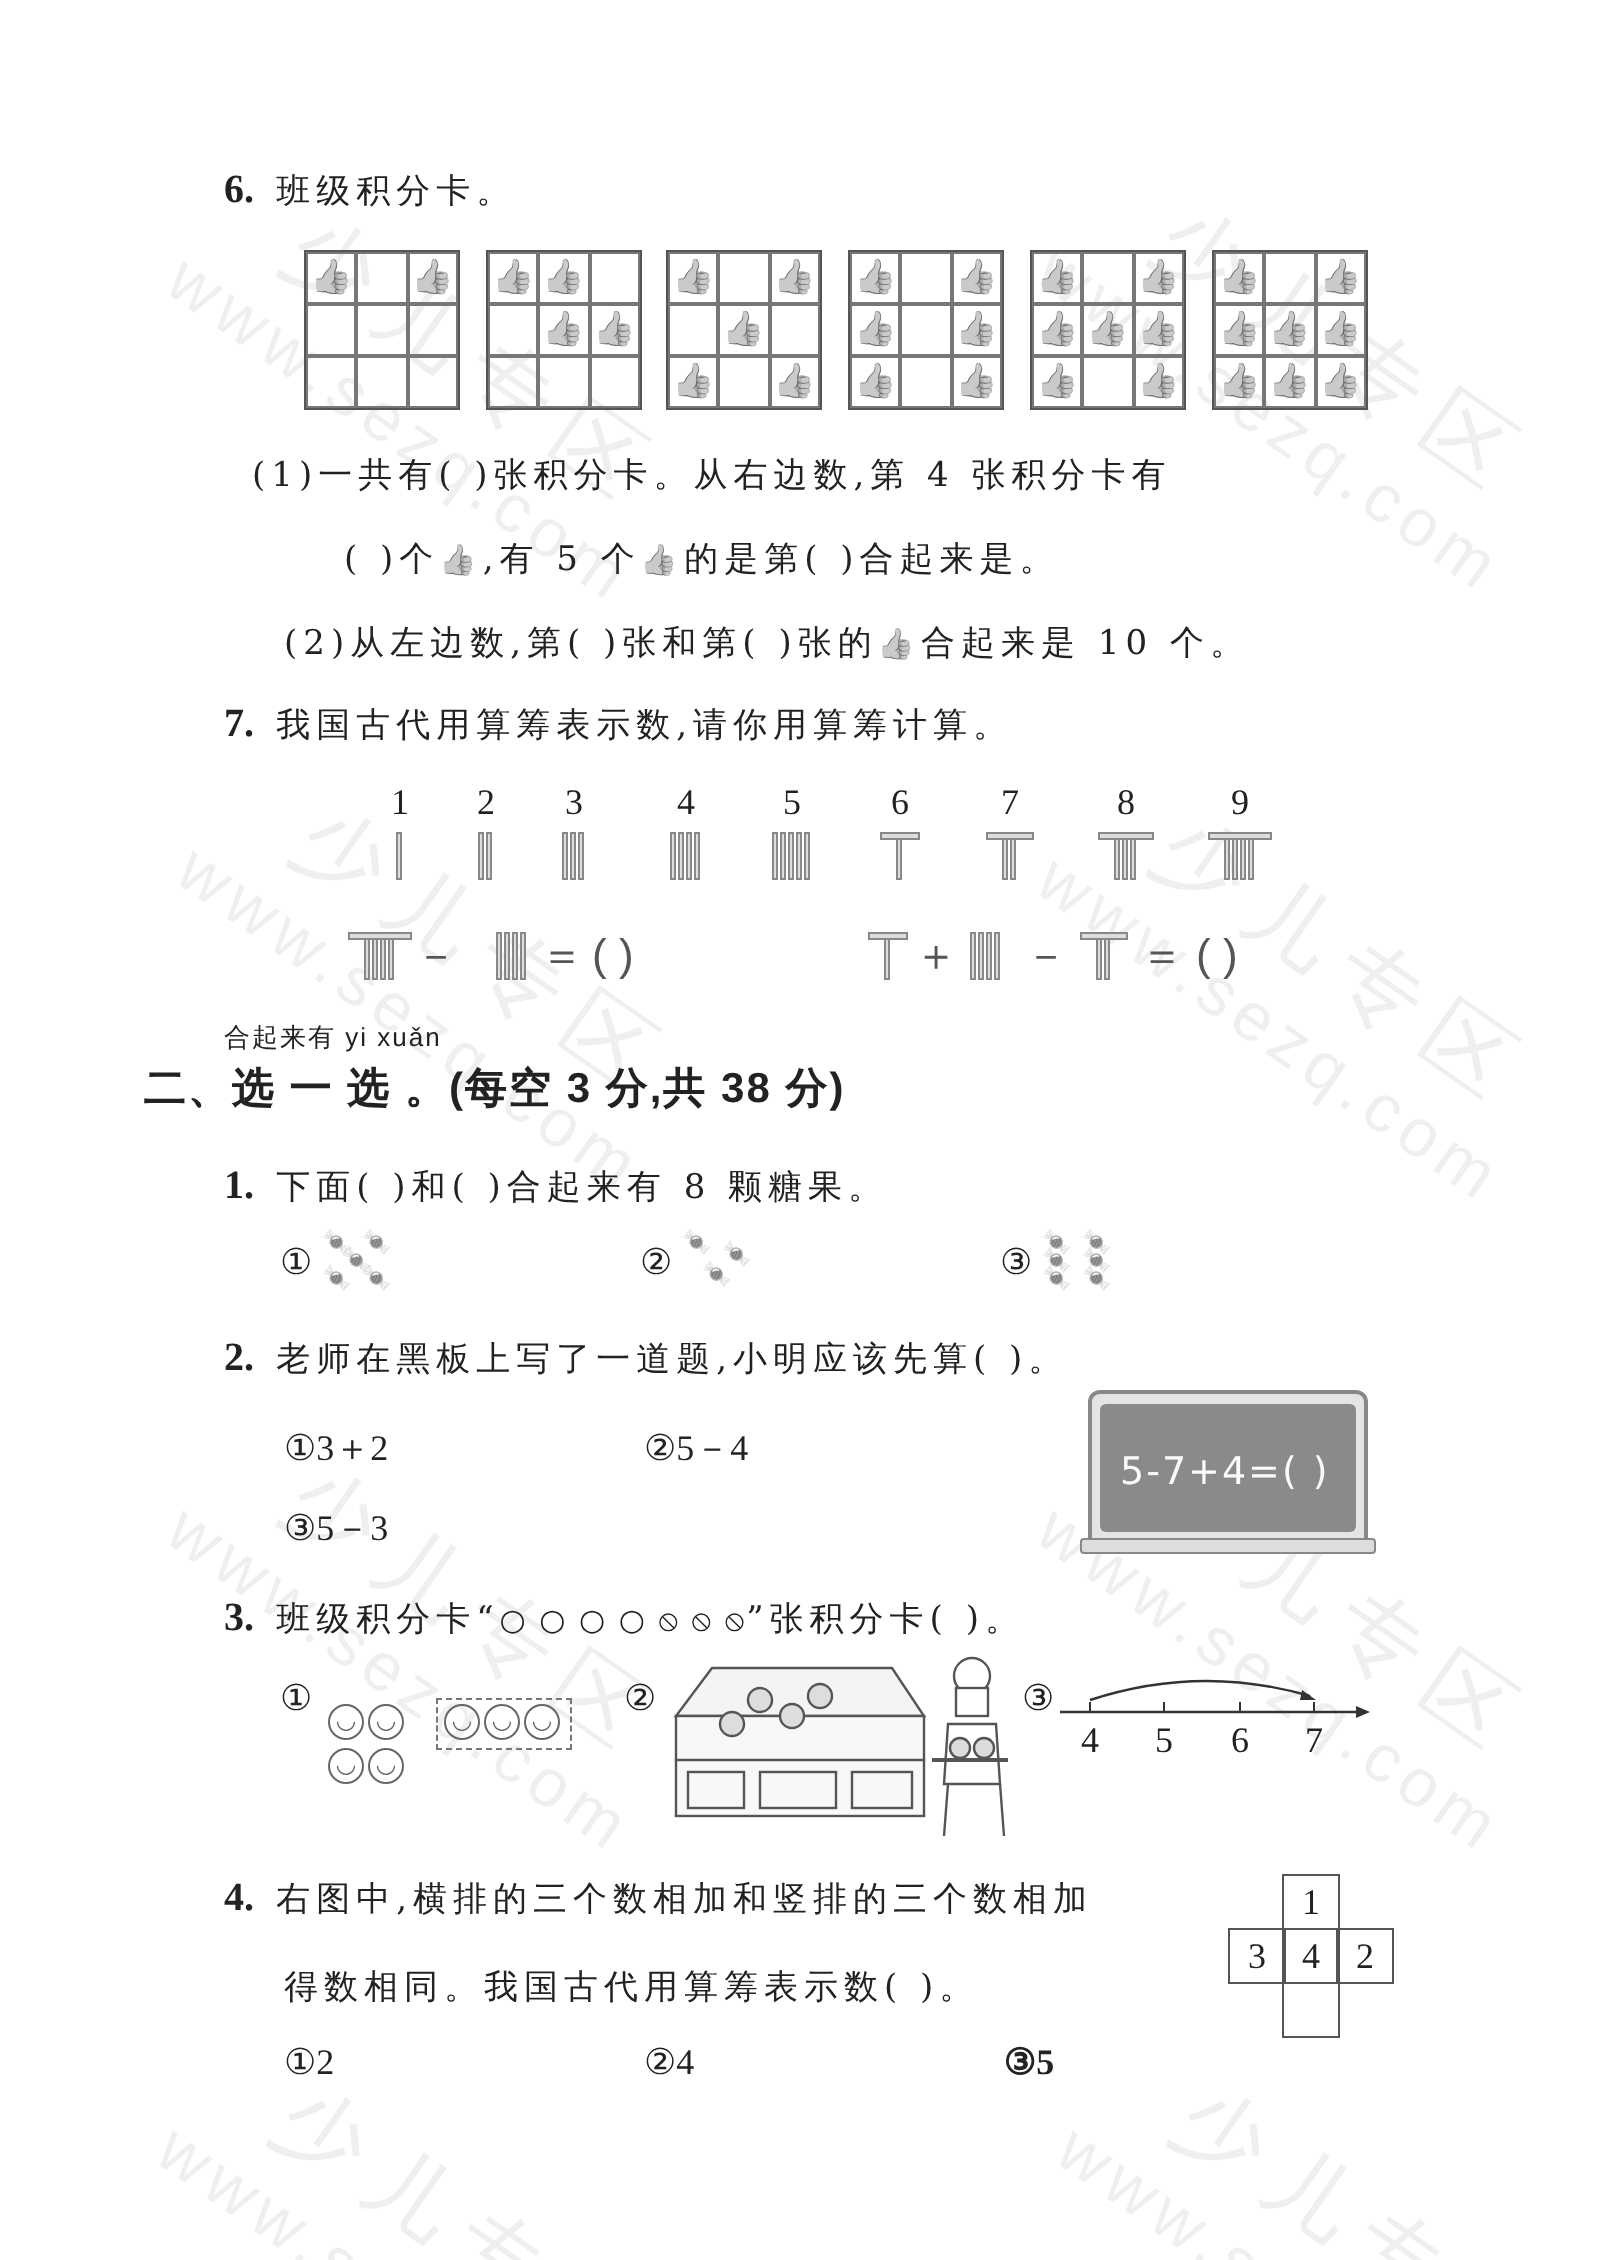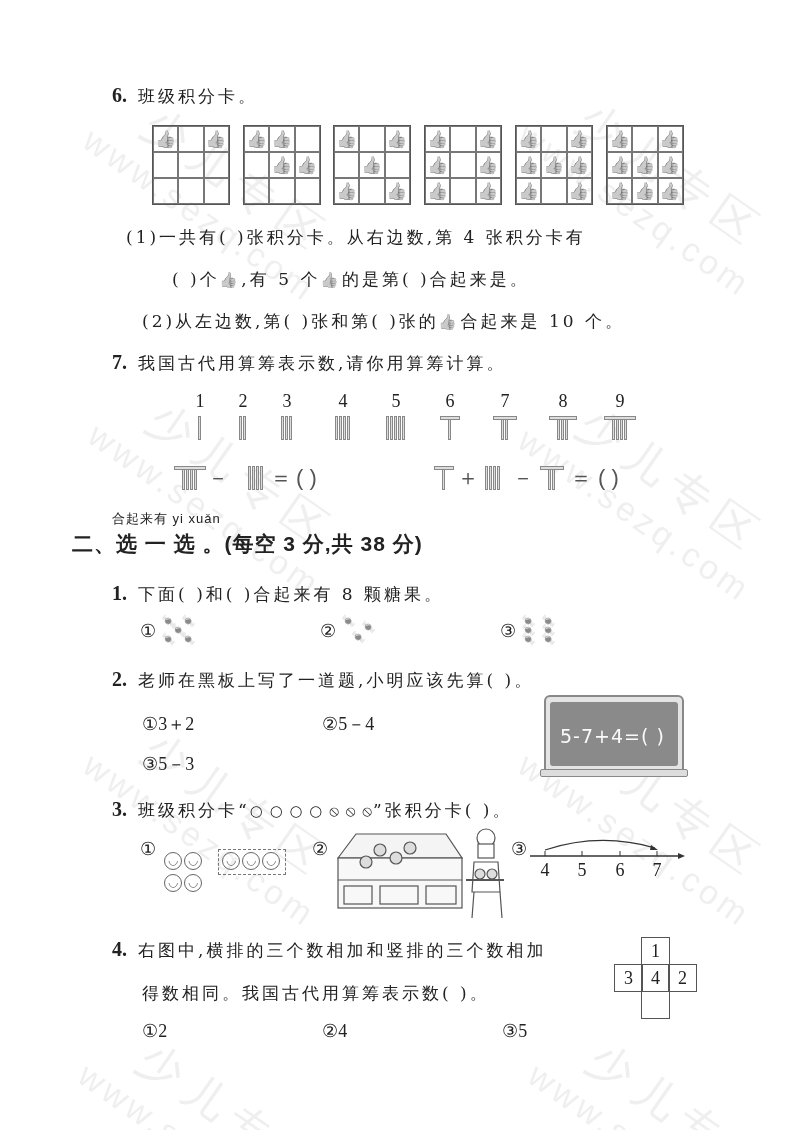--- a/index.html
+++ b/index.html
@@ -417,20 +417,20 @@
   <div class="lab" style="left:647px;top:860px;">7</div>
 </div>
 
 <div class="abs" style="left:112px;top:938px;">
   <span class="qnum">4.</span>
   <span class="qtext" style="margin-left:6px;">右图中,横排的三个数相加和竖排的三个数相加</span>
 </div>
 <div class="abs qtext" style="left:142px;top:982px;">得数相同。我国古代用算筹表示数(      )。</div>
 <div class="abs choice" style="left:142px;top:1020px;">①2</div>
 <div class="abs choice" style="left:322px;top:1020px;">②4</div>
-<div class="abs choice" style="left:502px;top:1020px;">③5</div>
+<div class="abs choice" style="left:502px;top:1020px;font-weight:bold;">③5</div>
 <div class="grid4" style="left:614px;top:937px;">
   <div class="c" style="left:27px;top:0;">1</div>
   <div class="c" style="left:0;top:27px;">3</div>
   <div class="c" style="left:27px;top:27px;">4</div>
   <div class="c" style="left:54px;top:27px;">2</div>
   <div class="c" style="left:27px;top:54px;"></div>
 </div>
 
 </body></html>

